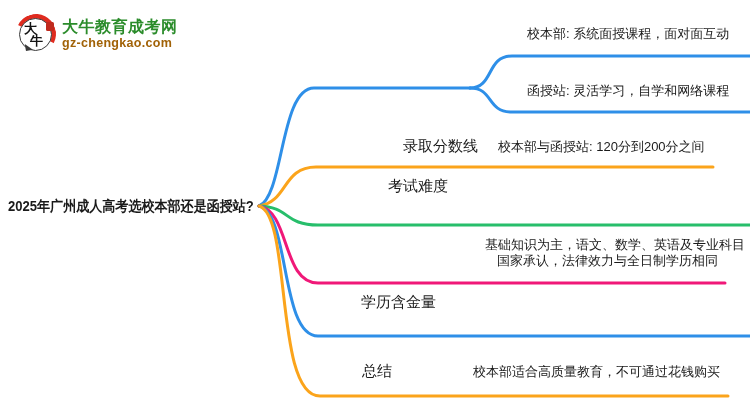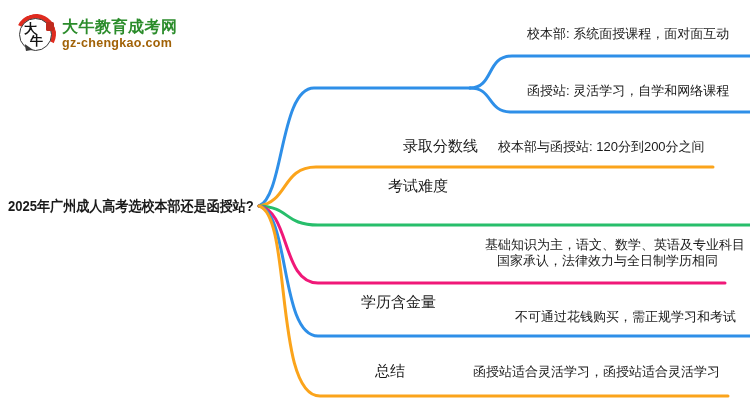--- a/index.html
+++ b/index.html
@@ -78,18 +78,17 @@
 
   <div class="t lbl" style="left:361px;top:136px;margin-left:42px;">录取分数线</div>
   <div class="t cnt" style="left:498px;top:137px;text-align:center;">校本部与函授站: 120分到200分之间</div>
 
   <div class="t lbl" style="left:361px;top:176px;margin-left:27px;">考试难度</div>
   <div class="t cnt" style="left:485px;top:193px;margin-top:42px;">基础知识为主，语文、数学、英语及专业科目</div>
 
   <div class="t lbl" style="left:361px;top:250px;margin-top:42px;">学历含金量</div>
   <div class="t cnt" style="left:497px;top:251px;">国家承认，法律效力与全日制学历相同</div>
 
-  <div class="t cnt" style="left:515px;top:307px;">不可通过花钱购买，需正规学习和考试</div>
 
-  <div class="t lbl" style="left:375px;top:361px;">总结</div>
-  <div class="t cnt" style="left:473px;top:362px;">函授站适合灵活学习，函授站适合灵活学习</div>
+  <div class="t lbl" style="left:362px;top:361px;">总结</div>
+  <div class="t cnt" style="left:473px;top:362px;">校本部适合高质量教育，不可通过花钱购买</div>
 
 </div>
 
 </body></html>

